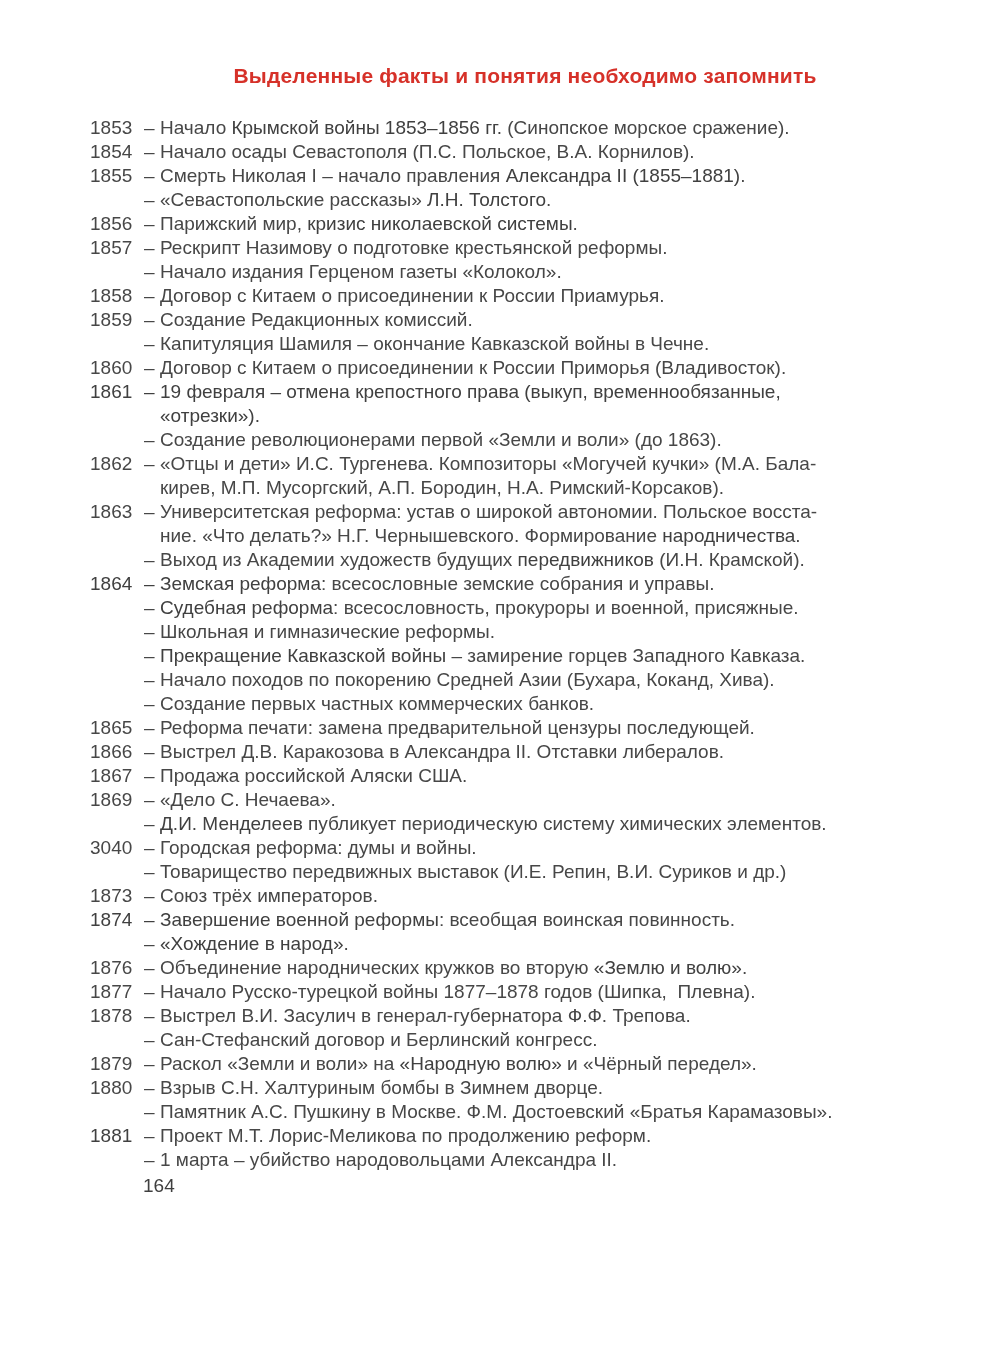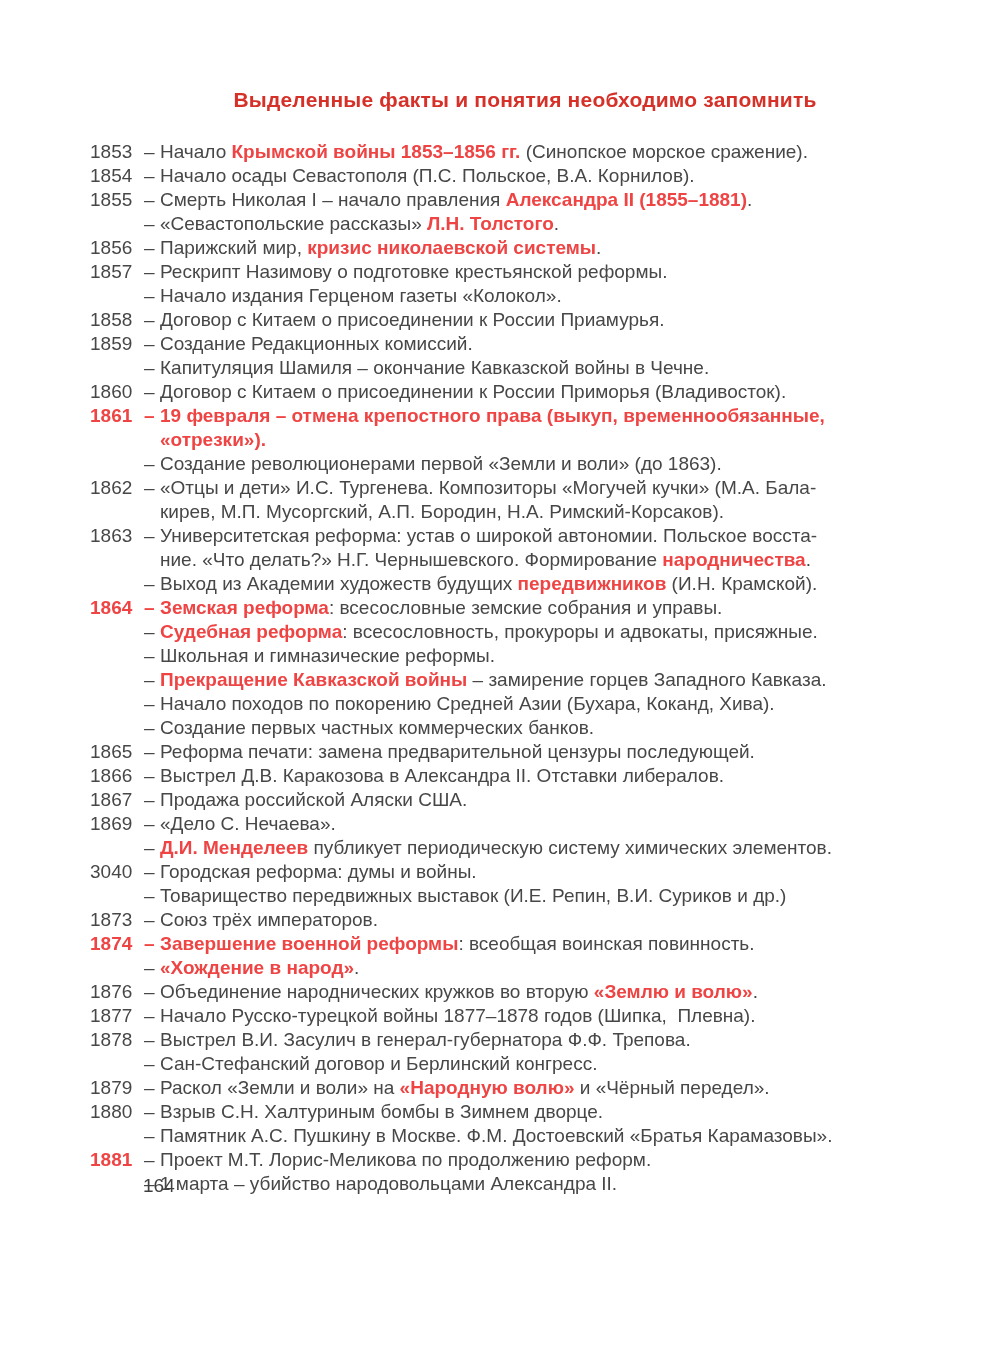--- a/index.html
+++ b/index.html
@@ -10,21 +10,21 @@
   }
   .page {
     position: relative;
     width: 997px;
     height: 1358px;
     background: #ffffff;
     overflow: hidden;
   }
   .title {
     margin: 0 0 0 110px;
-    padding-top: 88px;
+    padding-top: 64px;
     width: 830px;
     text-align: center;
     font-size: 21px;
     font-weight: 700;
     letter-spacing: 0.2px;
   }
   .entries {
     margin-top: 28px;
     padding-left: 90px;
     padding-right: 47px;
@@ -32,21 +32,21 @@
     line-height: 24px;
     color: #474747;
   }
   .entry {
     display: grid;
     grid-template-columns: 50px 20px 1fr;
   }
   .year { text-align: left; }
   .dash { text-align: left; padding-left: 4px; }
   .text { white-space: pre-wrap; }
-  .b { font-weight: 700; color: #ef4444; }
+  .b { font-weight: 400; color: #404040; }
   .r { font-weight: 400; }
   .page-number {
     position: absolute;
     left: 143px;
     top: 1175px;
     font-size: 19px;
     color: #3f3f3f;
   }
 </style>
 </head>
@@ -140,21 +140,21 @@
         <span class="text"><span class="r">Выход из Академии художеств будущих </span><span class="b">передвижников</span><span class="r"> (И.Н. Крамской).</span></span>
       </div>
       <div class="entry">
         <span class="year b">1864</span>
         <span class="dash b">–</span>
         <span class="text"><span class="b">Земская реформа</span><span class="r">: всесословные земские собрания и управы.</span></span>
       </div>
       <div class="entry">
         <span class="year r"></span>
         <span class="dash r">–</span>
-        <span class="text"><span class="b">Судебная реформа</span><span class="r">: всесословность, прокуроры и адвокаты, присяжные.</span></span>
+        <span class="text"><span class="b">Судебная реформа</span><span class="r">: всесословность, прокуроры и военной, присяжные.</span></span>
       </div>
       <div class="entry">
         <span class="year r"></span>
         <span class="dash r">–</span>
         <span class="text"><span class="r">Школьная и гимназические реформы.</span></span>
       </div>
       <div class="entry">
         <span class="year r"></span>
         <span class="dash r">–</span>
         <span class="text"><span class="b">Прекращение Кавказской войны</span><span class="r"> – замирение горцев Западного Кавказа.</span></span>

